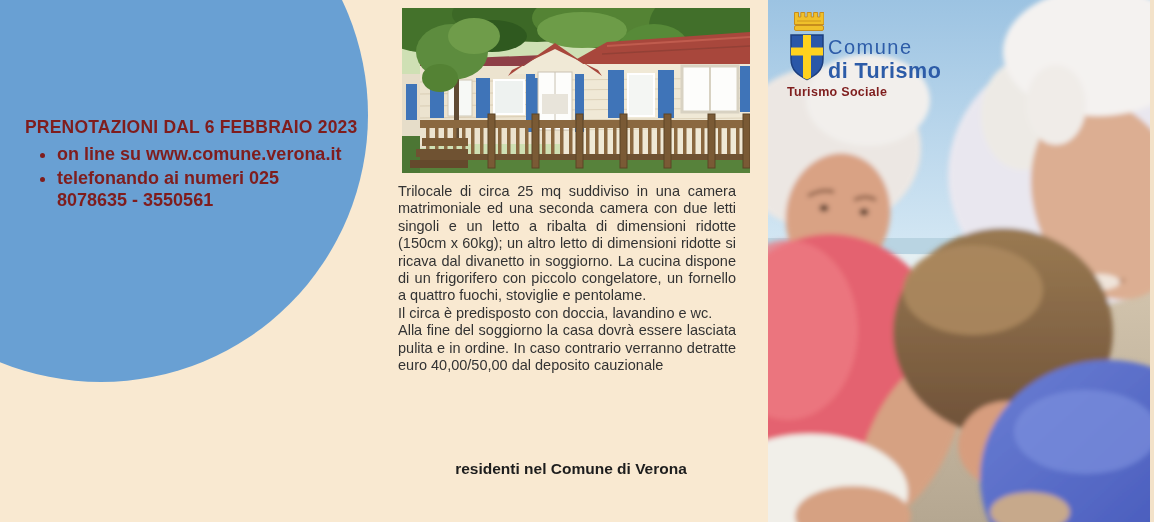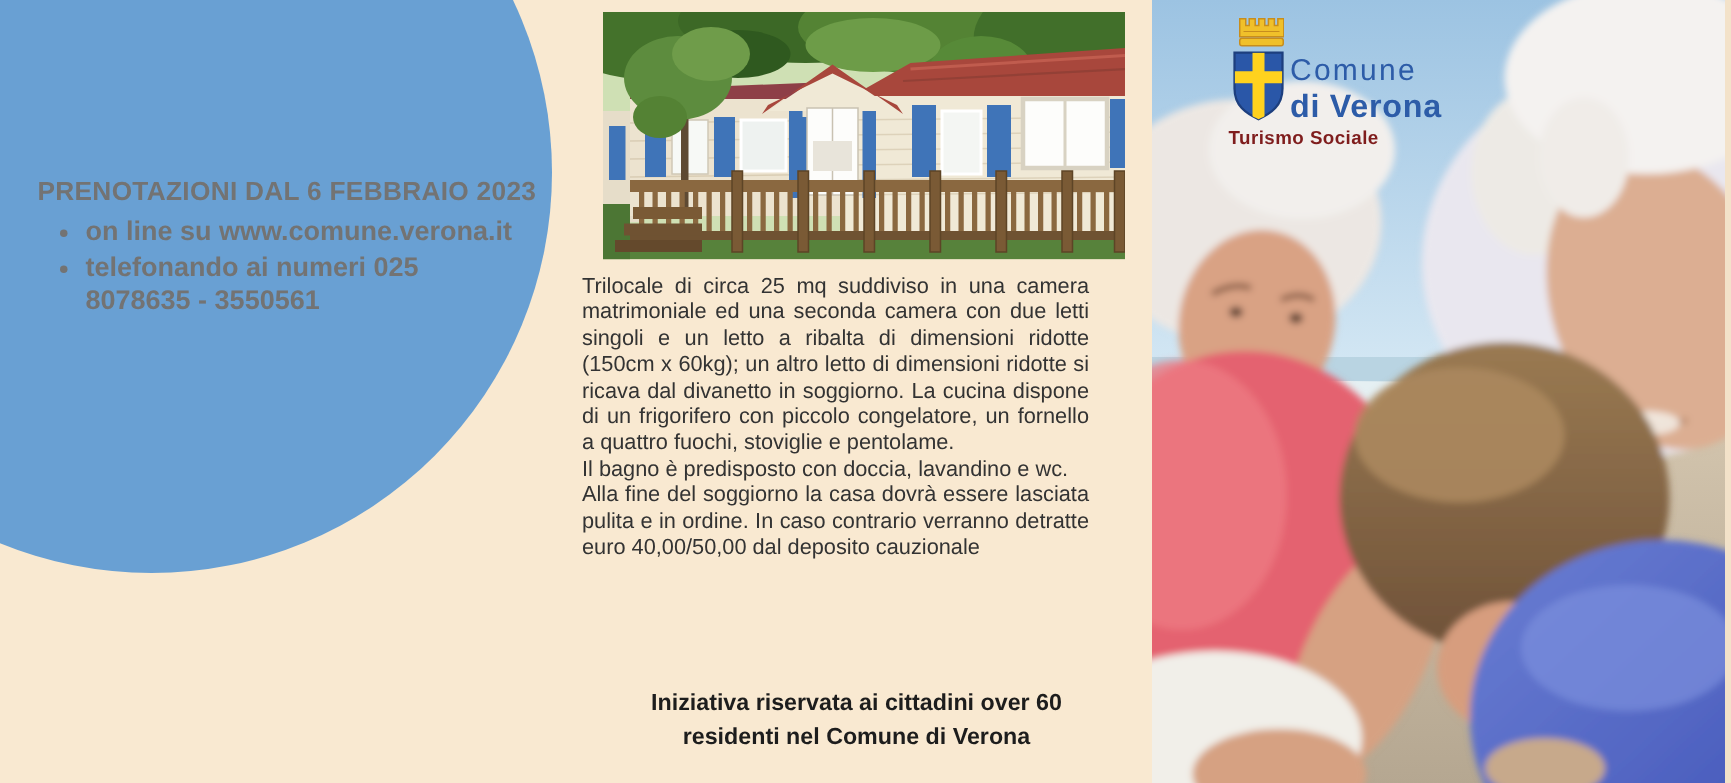--- a/index.html
+++ b/index.html
@@ -9,58 +9,58 @@
     font-family:"Liberation Sans", sans-serif;
   }
   
   .blue-circle {
     position:absolute; left:-166px; top:-152px;
     width:534px; height:534px; border-radius:50%;
     background:#69a0d3;
   }
   .booking {
     position:absolute; left:25px; top:117px; width:338px;
-    color:#737373;
+    color:#7f1d1d;
   }
   .booking .heading {
     margin:0; font-size:17.5px; font-weight:bold; letter-spacing:.2px;
     line-height:21px;
   }
   .booking ul {
     margin:5px 0 0 0; padding:0 0 0 32px;
     font-size:18px; line-height:22px; font-weight:700;
   }
   .booking li { margin:0 0 2px 0; }
   
   .homes-photo {
     position:absolute; left:402px; top:8px; width:348px; height:165px;
     margin:0; overflow:hidden;
   }
   .description {
-    position:absolute; left:388px; top:183px; width:338px;
+    position:absolute; left:398px; top:183px; width:338px;
     font-size:14.5px; line-height:17.4px; color:#333333;
     text-align:justify;
   }
   .description p { margin:0; }
   .footer-note {
     position:absolute; left:402px; top:457px; width:338px;
     text-align:center; font-weight:bold; font-size:15.5px;
     line-height:23px; color:#1d1d1d;
   }
   
   .beach-photo {
     position:absolute; left:768px; top:0; width:382px; height:522px;
     margin:0; overflow:hidden;
   }
   .edge-strip {
     position:absolute; left:1150px; top:0; width:4px; height:522px;
     background:#f3e2c9;
   }
   
-  .logo { position:absolute; left:786px; top:10px; width:175px; height:92px;margin-left:32px; }
+  .logo { position:absolute; left:786px; top:10px; width:175px; height:92px; }
   .logo .crown  { position:absolute; left:8px;  top:2px; }
   .logo .shield { position:absolute; left:4px;  top:24px; }
   .logo .word1 {
     position:absolute; left:42px; top:26px;
     font-size:20px; color:#2d5ca8; letter-spacing:1.5px; font-weight:400;
   }
   .logo .word2 {
     position:absolute; left:42px; top:49px;
     font-size:21.5px; color:#2d5ca8; font-weight:bold; letter-spacing:.5px;
   }
@@ -203,26 +203,25 @@
         </g>
         <rect x="20" y="130" width="46" height="8" fill="#7a5a35"></rect>
         <rect x="14" y="141" width="52" height="8" fill="#6f5232"></rect>
         <rect x="8" y="152" width="58" height="8" fill="#64492c"></rect>
       </g>
     </svg>
   </figure>
 
   <section class="description">
     <p>Trilocale di circa 25 mq suddiviso in una camera matrimoniale  ed una seconda camera con due letti singoli e un letto a ribalta di dimensioni ridotte (150cm x 60kg); un altro letto di dimensioni ridotte si ricava dal divanetto in soggiorno. La cucina dispone di un frigorifero con piccolo congelatore, un fornello a quattro fuochi, stoviglie e pentolame.</p>
-    <p>Il bagno è predisposto con doccia, lavandino e wc.</p>
+    <p>Il circa è predisposto con doccia, lavandino e wc.</p>
     <p>Alla fine del soggiorno la casa dovrà essere lasciata pulita e in ordine. In caso contrario verranno detratte euro 40,00/50,00 dal deposito cauzionale</p>
   </section>
 
   <div class="footer-note">
-    <div>Iniziativa riservata ai cittadini over 60</div>
     <div>residenti nel Comune di Verona</div>
   </div>
 
   <figure class="beach-photo">
     <svg width="382" height="522" viewBox="0 0 382 522" xmlns="http://www.w3.org/2000/svg">
       <defs>
         <linearGradient id="sky" x1="0" y1="0" x2="0" y2="1">
           <stop offset="0" stop-color="#9cc3e2"></stop>
             <stop offset="1" stop-color="#d8eaf5"></stop>
         </linearGradient>
@@ -294,19 +293,19 @@
           <path d="M1,1 h32 v24 c0,11.5 -7.5,16.5 -16,20.5 c-8.5,-4 -16,-9 -16,-20.5 z"></path>
         </clipPath>
       </defs>
       <path d="M1,1 h32 v24 c0,11.5 -7.5,16.5 -16,20.5 c-8.5,-4 -16,-9 -16,-20.5 z" fill="#2a57a8" stroke="#1d3f7e" stroke-width="1.5"></path>
       <g clip-path="url(#shieldclip)">
         <rect x="13" y="1" width="8" height="45" fill="#ffd21e"></rect>
         <rect x="1" y="13.5" width="32" height="8" fill="#ffd21e"></rect>
       </g>
     </svg>
     <div class="word1">Comune</div>
-    <div class="word2">di Verona</div>
+    <div class="word2">di Turismo</div>
     <div class="subtitle">Turismo Sociale</div>
   </div>
 
   <div class="edge-strip"></div>
 
 </div>
 
 </body></html>

